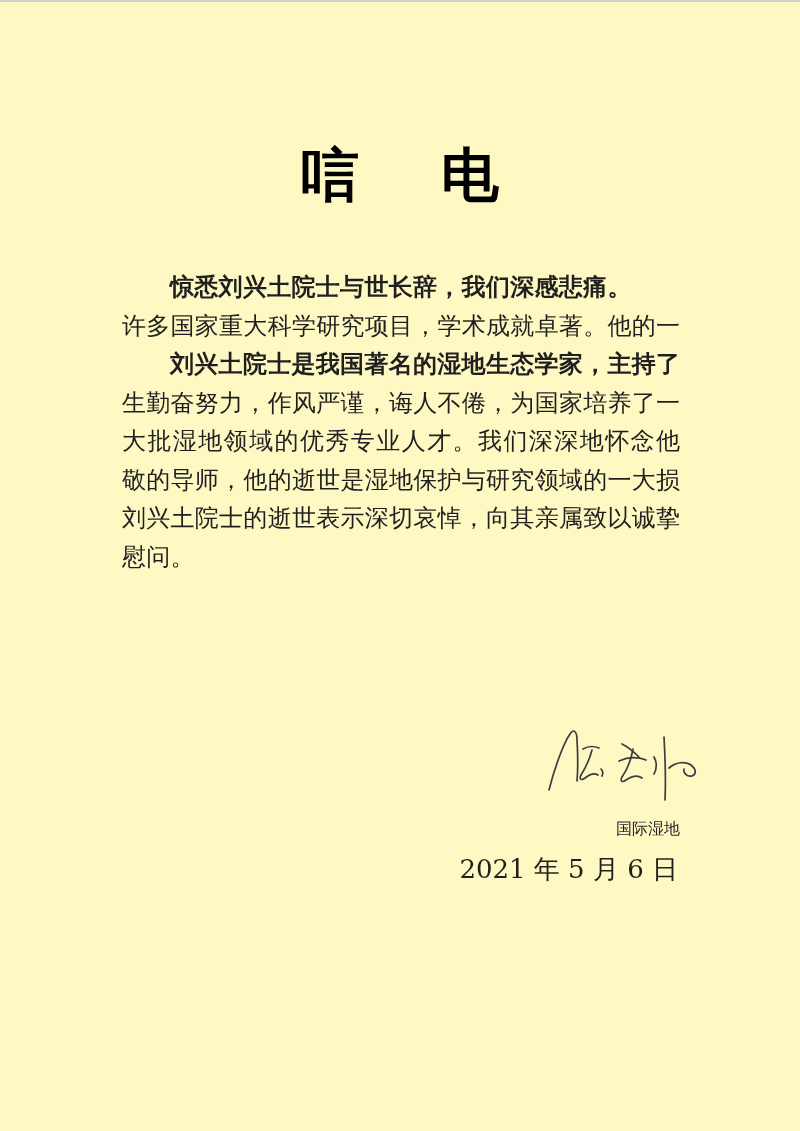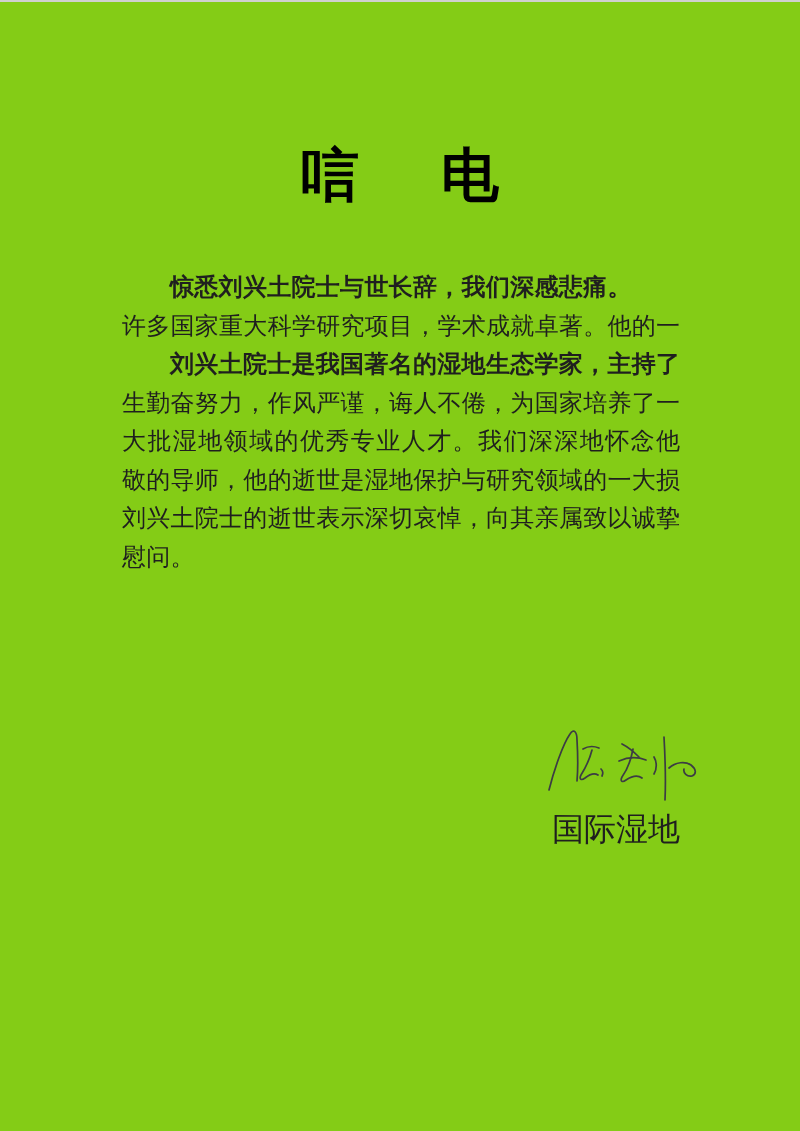--- a/index.html
+++ b/index.html
@@ -5,21 +5,21 @@
   html, body {
     margin: 0;
     padding: 0;
     background: #ffffff;
     font-family: "DejaVu Serif", serif;
   }
   .page {
     position: relative;
     width: 800px;
     height: 1131px;
-    background: #84cc16;
+    background: #fef9c3;
     overflow: hidden;
     color: #1f1f1f;
   }
   .top-edge {
     position: absolute;
     top: 0; left: 0;
     width: 800px;
     height: 2px;
     background: #d0d0d0;
   }
@@ -66,21 +66,21 @@
     left: 520px;
     top: 713px;
     width: 210px;
     height: 100px;
   }
   .signatory {
     position: absolute;
     top: 814px;
     right: 120px;
     font-family: "DejaVu Serif", "Liberation Serif", serif;
-    font-size: 32px;
+    font-size: 16px;
     line-height: 30px;
     color: #1f1f1f;
   }
   .sign-date {
     position: absolute;
     top: 852px;
     right: 122px;
     font-family: "DejaVu Serif", "Liberation Serif", serif;
     font-size: 26px;
     line-height: 34px;
@@ -117,14 +117,15 @@
       <path d="M 99 48 C 108 44 118 44 126 47"></path>
       <path d="M 113 36 C 111 47 107 57 102 64 C 100 68 102 70 106 67 C 112 63 118 62 122 65"></path>
       <path d="M 134 44 C 137 49 137 56 134 61"></path>
       <path d="M 144 24 C 145 42 146 66 145 87"></path>
       <path d="M 149 55 C 156 49 165 48 171 52 C 176 56 177 61 172 63 C 167 64 163 60 164 56"></path>
     </svg>
   </div>
 
   <div class="signatory">国际湿地</div>
 
+  <div class="sign-date">2021 年 5 月 6 日</div>
 
 </div>
 
 </body></html>

